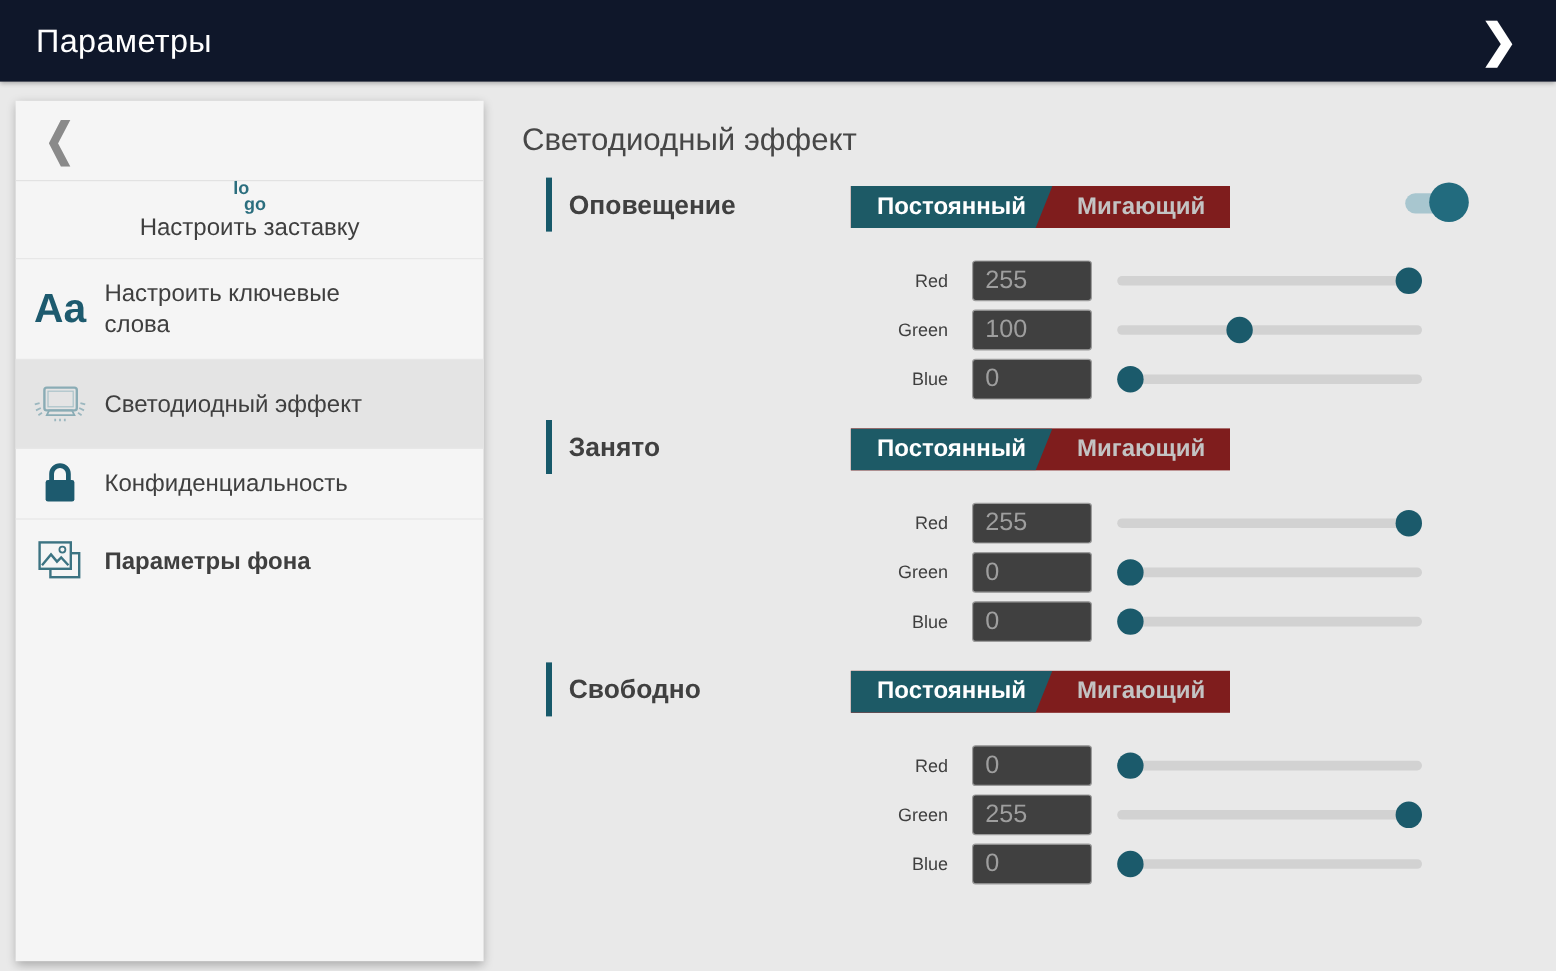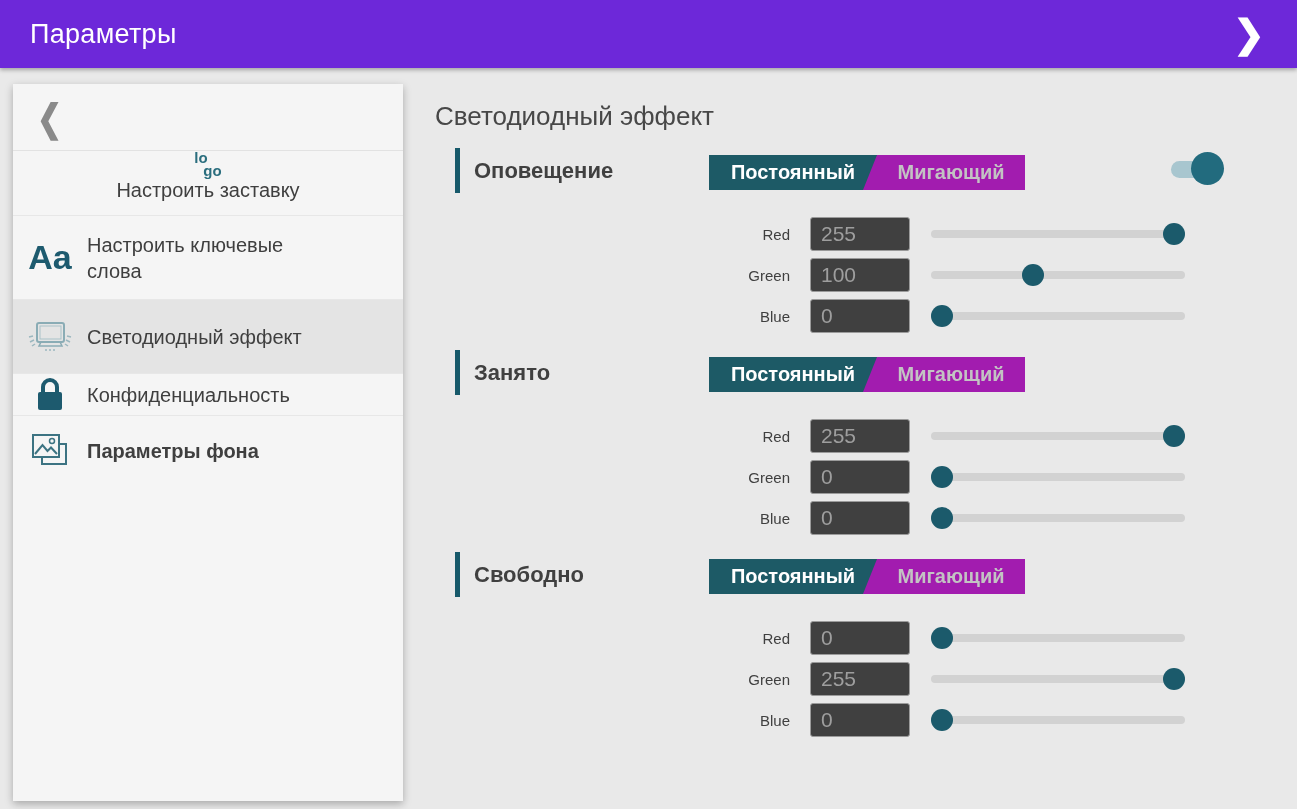--- a/index.html
+++ b/index.html
@@ -1,53 +1,53 @@
 <!DOCTYPE html>
 <html><head>
 <meta charset="utf-8">
 <style>
   * { margin:0; padding:0; box-sizing:border-box; }
   html,body { width:1297px; height:809px; overflow:hidden; }
   body { font-family:"Liberation Sans", sans-serif; background:#e9e9e9; position:relative; }
 
   
   .header { position:absolute; left:0; top:0; width:1297px; height:68px;
-            background:#6d28d9; display:flex; align-items:center;
+            background:#0f172a; display:flex; align-items:center;
             box-shadow:0 2px 4px rgba(0,0,0,.3); z-index:5;text-align:center; }
   .header-title { color:#fff; font-size:27px; margin-left:30px; letter-spacing:.3px; }
   .header-forward { position:absolute; right:18px; top:0; height:68px; width:60px;
             display:flex; align-items:center; justify-content:center;
             color:#fff; font-size:38px; font-weight:bold; cursor:pointer; }
 
   
   .sidebar { position:absolute; left:13px; top:84px; width:390px; height:717px;
              background:#f5f5f5; box-shadow:0 3px 8px rgba(0,0,0,.28); z-index:2; }
   .back-row { height:67px; display:flex; align-items:center; padding-left:24px;
               border-bottom:1px solid #e2e2e2; cursor:pointer; }
   .back-icon { color:#8a8a8a; font-size:30px; font-weight:bold; transform:scaleY(1.25); }
   .side-item { display:flex; align-items:center; border-bottom:1px solid #e7e7e7; cursor:pointer; }
   .side-item.h65 { height:65px;flex-direction:column; } .side-item.h84 { height:84px; }
-  .side-item.h74 { height:74px; } .side-item.h59 { height:42px; }
+  .side-item.h74 { height:74px; } .side-item.h59 { height:59px; }
   .side-item.h70 { height:70px; border-bottom:none;font-weight:bold; }
   .side-item.selected { background:#e4e4e4; }
   .side-icon-col { width:74px; display:flex; align-items:center; justify-content:center; flex-shrink:0; }
   .side-label { font-size:20px; color:#3f3f3f; line-height:26px; max-width:255px; }
   .logo-glyph { color:#2b6e7e; font-size:15px; font-weight:bold; line-height:13px; }
   .logo-glyph .l2 { display:block; margin-left:9px; }
   .aa-glyph { color:#1d5a6e; font-size:34px; font-weight:bold; }
 
   
   .main { position:absolute; left:435px; top:98px; width:860px; }
   .main-title { font-size:26px; color:#474747; line-height:36px; margin-bottom:14px; }
   .section { margin-bottom:17px; }
   .section-head { position:relative; height:45px; display:flex; align-items:center; margin-bottom:24px;font-weight:bold; }
   .section-bar { width:5px; height:45px; background:#17596a; margin-left:20px; flex-shrink:0; }
   .section-name { font-size:22px; color:#404040; margin-left:14px; }
   .tabs { position:absolute; left:274px; top:7px; width:316px; height:35px;
-          background:#a21caf; display:flex; }
+          background:#7f1d1d; display:flex; }
   .tab-active { width:168px; height:35px; background:#1d5a66; color:#fff;
           clip-path:polygon(0 0,100% 0,calc(100% - 14px) 100%,0 100%);
           display:flex; align-items:center; justify-content:center;
           font-size:20px; cursor:pointer; position:relative; z-index:1; }
   .tab-inactive { flex:1; display:flex; align-items:center; justify-content:center;
           color:#c3c3c3; font-size:20px; cursor:pointer; }
   .switch { position:absolute; left:736px; top:4px; width:53px; height:34px; cursor:pointer; }
   .switch-track { position:absolute; left:0; top:9px; width:41px; height:17px;
           border-radius:9px; background:#a8c6cf; }
   .switch-knob { position:absolute; right:0; top:0; width:33px; height:33px;

